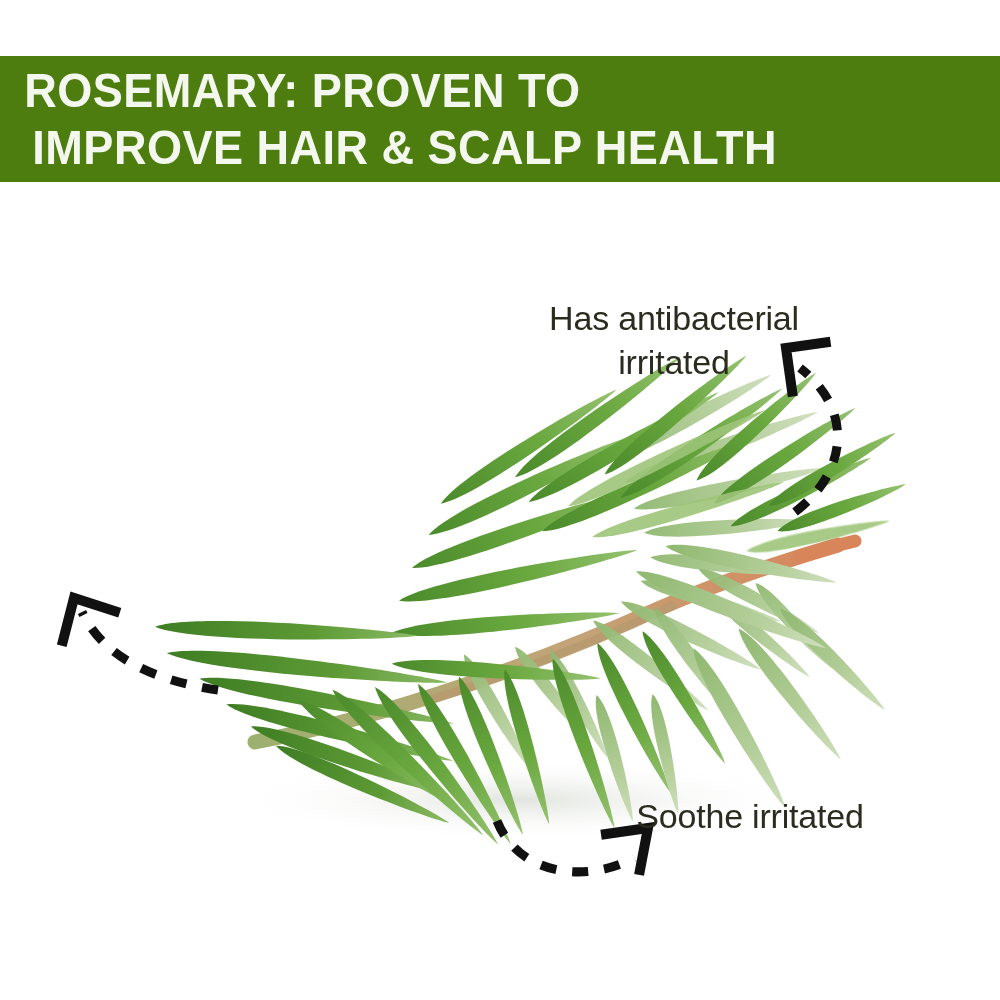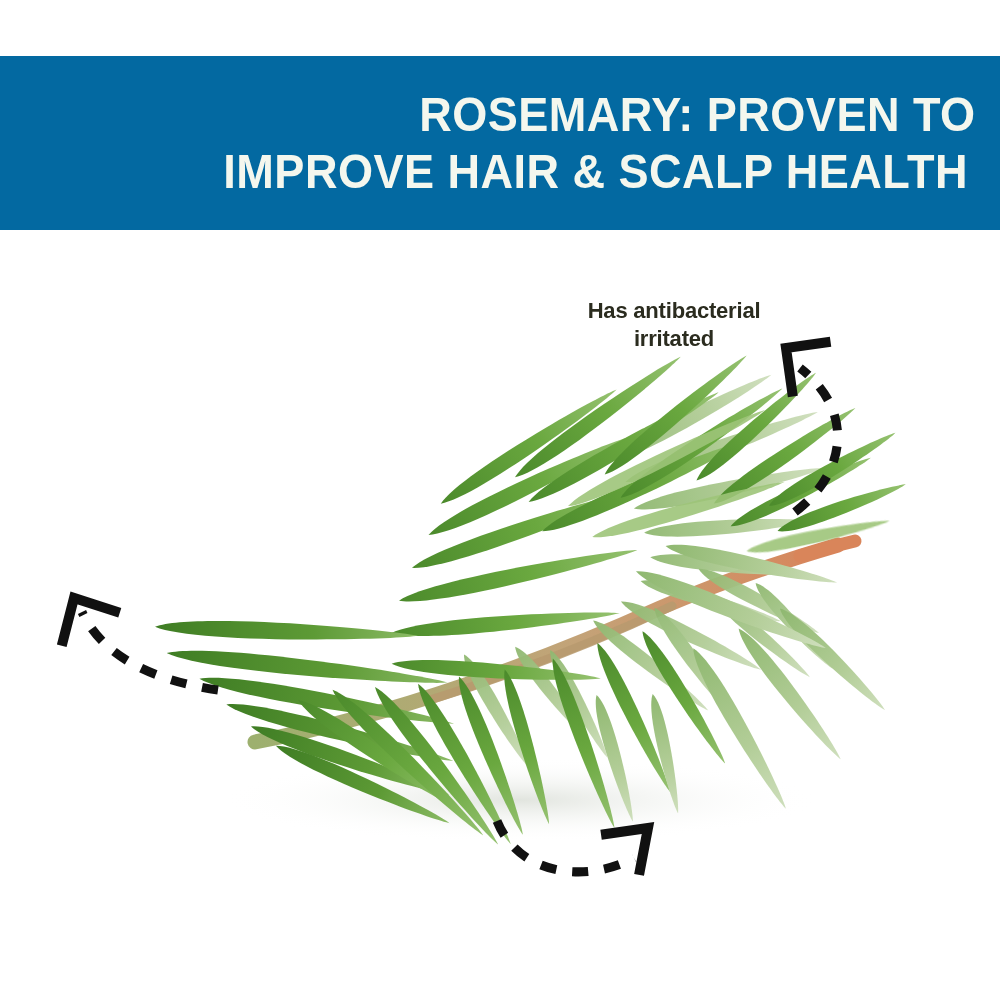--- a/index.html
+++ b/index.html
@@ -17,47 +17,47 @@
     background: #ffffff;
     overflow: hidden;
   }
 
   
   .header-band {
     position: absolute;
     left: 0;
     top: 56px;
     width: 1000px;
-    height: 174px;
-    background: #0369a1;
+    height: 126px;
+    background: #4d7c0f;
     display: flex;
     flex-direction: column;
-    align-items: flex-end;
+    align-items: flex-start;
     justify-content: center;
   }
   .header-line {
     color: #f4f7ee;
     font-family: "Liberation Sans Narrow", "Liberation Sans", sans-serif;
     font-weight: 700;
     font-size: 49px;
     letter-spacing: 0.5px;
     line-height: 1.16;
     text-align: center;
     white-space: nowrap;
     transform: scaleX(0.92);
     transform-origin: center;
   }
 
   
   .callout {
     position: absolute;
     color: #2b2c1f;
     font-family: "Liberation Sans", sans-serif;
-    font-weight: 700;
-    font-size: 22px;
+    font-weight: 400;
+    font-size: 34px;
     line-height: 1.28;
     text-align: center;
     white-space: nowrap;
     letter-spacing: -0.2px;
   }
   .callout-antibacterial {
     left: 514px;
     top: 297px;
     width: 320px;
   }
@@ -230,20 +230,21 @@
     </g>
   </svg>
 
   <div class="callout callout-antibacterial">
     <div>Has antibacterial</div>
     <div>irritated</div>
   </div>
 
 
   <div class="callout callout-soothe">
+    <div>Soothe irritated</div>
   </div>
 
   <div class="header-band">
     <div class="header-line">ROSEMARY: PROVEN TO</div>
     <div class="header-line">IMPROVE HAIR &amp; SCALP HEALTH</div>
   </div>
 
 </div>
 
 </body></html>

